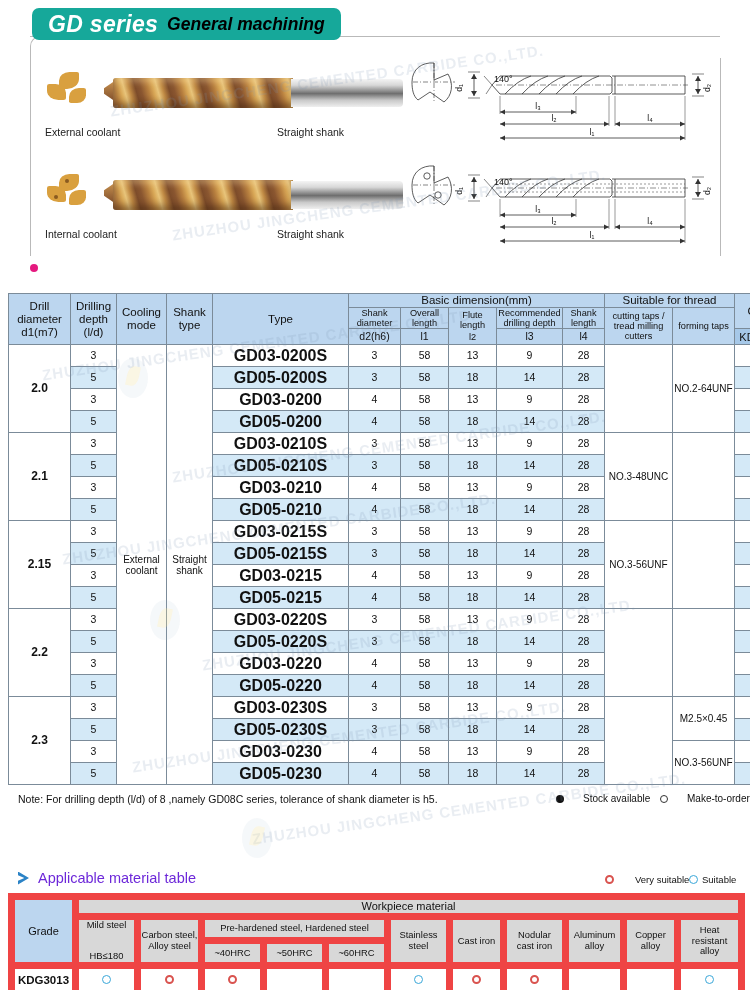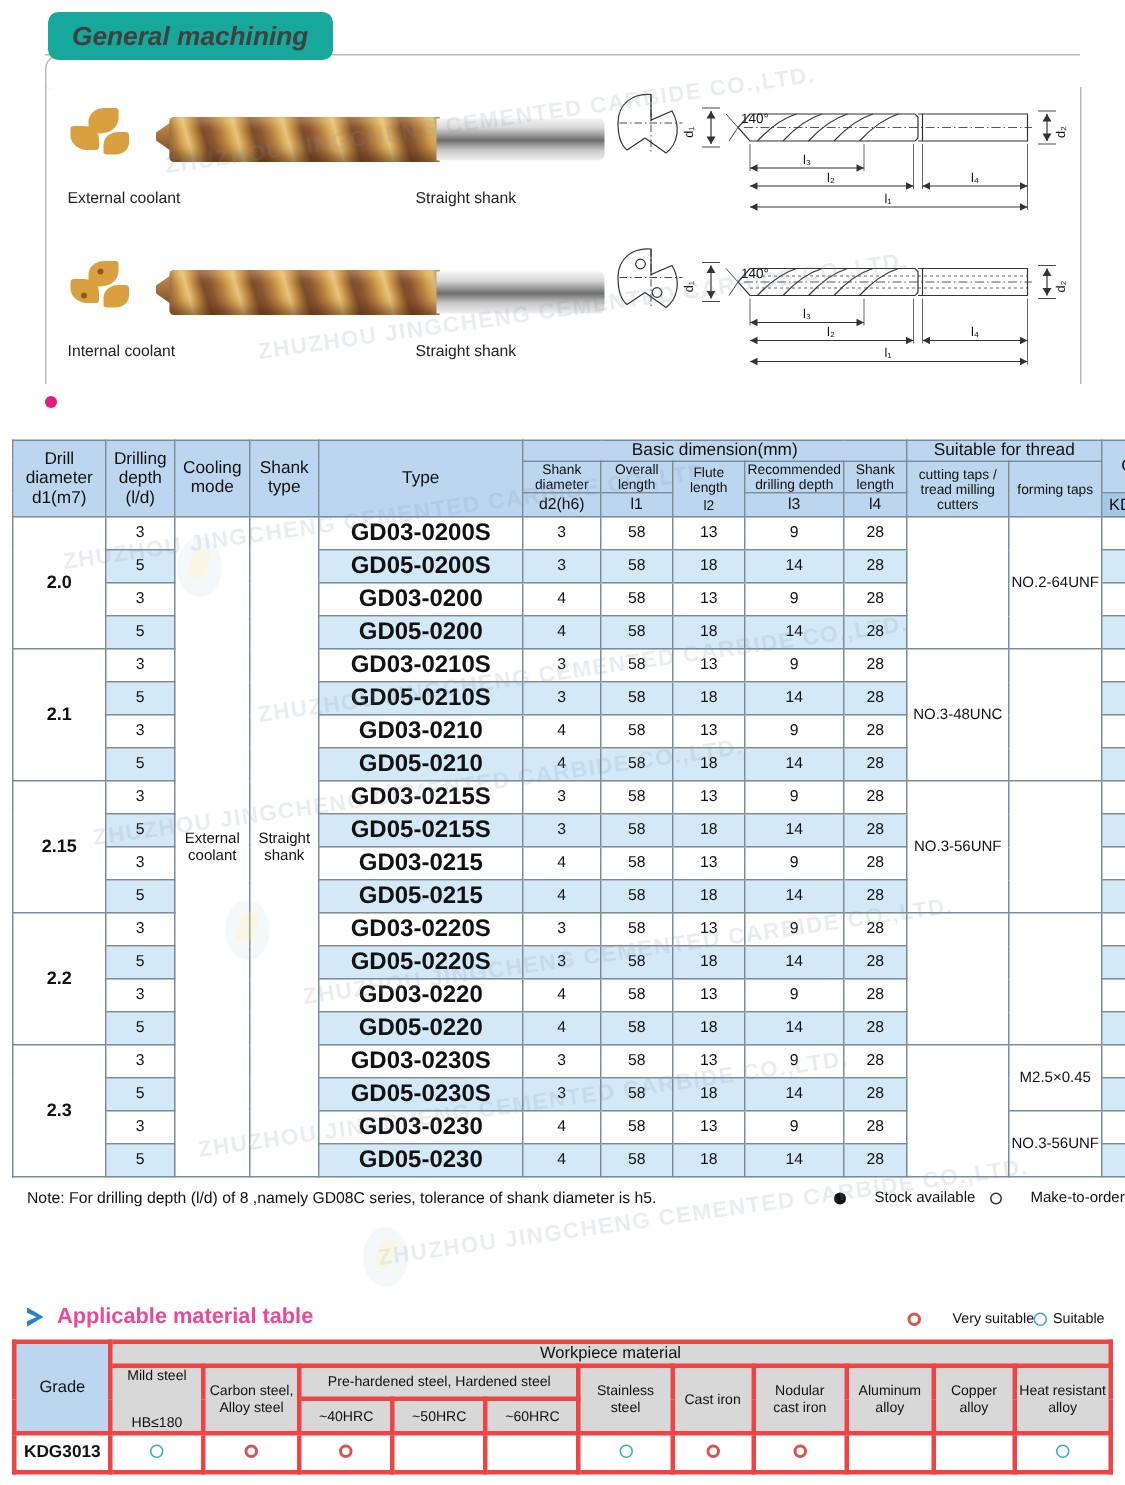--- a/index.html
+++ b/index.html
@@ -12,21 +12,21 @@
   
   .hdr-wrap{position:absolute;left:0;top:0;width:750px;height:56px;}
   .hdr-rule{position:absolute;left:30px;top:36px;width:690px;height:1px;background:#b9b9b9;}
   .hdr-corner{position:absolute;left:30px;top:36px;width:14px;height:22px;
     border-left:1px solid #b9b9b9;border-top:1px solid #b9b9b9;
     border-top-left-radius:10px;}
   .banner{position:absolute;left:32px;top:8px;height:32px;
     background:#16a89a;border-radius:7px;padding:0 16px;
     display:flex;align-items:center;gap:9px;box-sizing:border-box;}
   .banner .gd{color:#ffffff;font-size:23px;font-weight:bold;font-style:italic;letter-spacing:.3px;}
-  .banner .gm{color:#404040;font-size:17.5px;font-weight:bold;font-style:italic;}
+  .banner .gm{color:#000000;font-size:17.5px;font-weight:bold;font-style:italic;}
 
   
   .photos{position:absolute;left:30px;top:58px;width:690px;height:198px;
     border-left:1px solid #b9b9b9;box-sizing:border-box;}
   .prow{position:absolute;left:0;width:690px;height:96px;}
   .prow.r1{top:2px;} .prow.r2{top:104px;}
   .endview{position:absolute;left:14px;top:10px;width:52px;height:44px;}
   .drillpic{position:absolute;left:82px;top:16px;width:290px;height:34px;}
   .flutes{position:absolute;left:0;top:2px;width:180px;height:30px;
     background:
@@ -88,30 +88,30 @@
   
   .note{position:absolute;left:18px;top:793px;font-size:10.5px;color:#111;}
   .legend{position:absolute;top:793px;font-size:10px;color:#111;
     display:flex;align-items:center;gap:19px;}
   .legend.l1{left:556px;} .legend.l2{left:660px;}
 
   
   .amt-title-row{position:absolute;left:18px;top:870px;display:flex;align-items:center;gap:9px;}
   .chev{width:11px;height:13px;background:#2b83c6;
     clip-path:polygon(0 0,100% 50%,0 100%,0 72%,58% 50%,0 28%);}
-  .amt-title{font-size:14.5px;font-weight:bold;color:#ec4899;}
+  .amt-title{font-size:14.5px;font-weight:normal;color:#6d28d9;}
   .amt-legend{position:absolute;top:874px;font-size:9.5px;color:#111;display:flex;align-items:center;gap:4px;}
   .amt-legend.a1{left:605px;gap:21px;} .amt-legend.a2{left:689px;}
   .ring{display:inline-block;width:9px;height:9px;border-radius:50%;box-sizing:border-box;}
   .ring.red{border:2px solid #d9534f;}
   .ring.blue{border:1.6px solid #3aa7d9;}
 
   .atable{position:absolute;left:8px;top:893px;width:734px;
     border-collapse:collapse;table-layout:fixed;}
-  .atable th,.atable td{border:3px solid #ef4444;text-align:center;
+  .atable th,.atable td{border:7px solid #ef4444;text-align:center;
     vertical-align:middle;font-size:9.4px;color:#111;padding:0;line-height:1.15;}
   .atable th{background:#d8d8d8;font-weight:normal;}
   .atable th.gradehd{background:#bcd6ef;font-size:11px;}
   .atable th.wpm{font-size:11px;}
   .atable td.gradeval{font-size:11.5px;font-weight:bold;background:#ffffff;}
   .atable td.cell{height:23px;background:#ffffff;}
 
   
   .wm{position:absolute;font-size:15px;color:rgba(125,150,180,.17);
     font-family:"Liberation Sans",sans-serif;font-weight:bold;
@@ -122,20 +122,21 @@
   .wmlogo .dm{position:absolute;left:9px;top:8px;width:12px;height:20px;
     background:rgba(240,222,150,.85);border-radius:50% 0 50% 0;transform:rotate(12deg);}
 </style>
 </head>
 <body>
 
 <div class="hdr-wrap">
   <div class="hdr-rule"></div>
   <div class="hdr-corner"></div>
   <div class="banner">
+    <span class="gd">GD series</span>
     <span class="gm">General machining</span>
   </div>
 </div>
 
 <div class="photos">
 
   <div class="prow r1">
     <div class="endview">
       <div class="petal" style="left:14px;top:2px;width:20px;height:17px;"></div>
       <div class="petal" style="left:2px;top:14px;width:19px;height:16px;border-radius:12% 55% 14% 60%;"></div>

